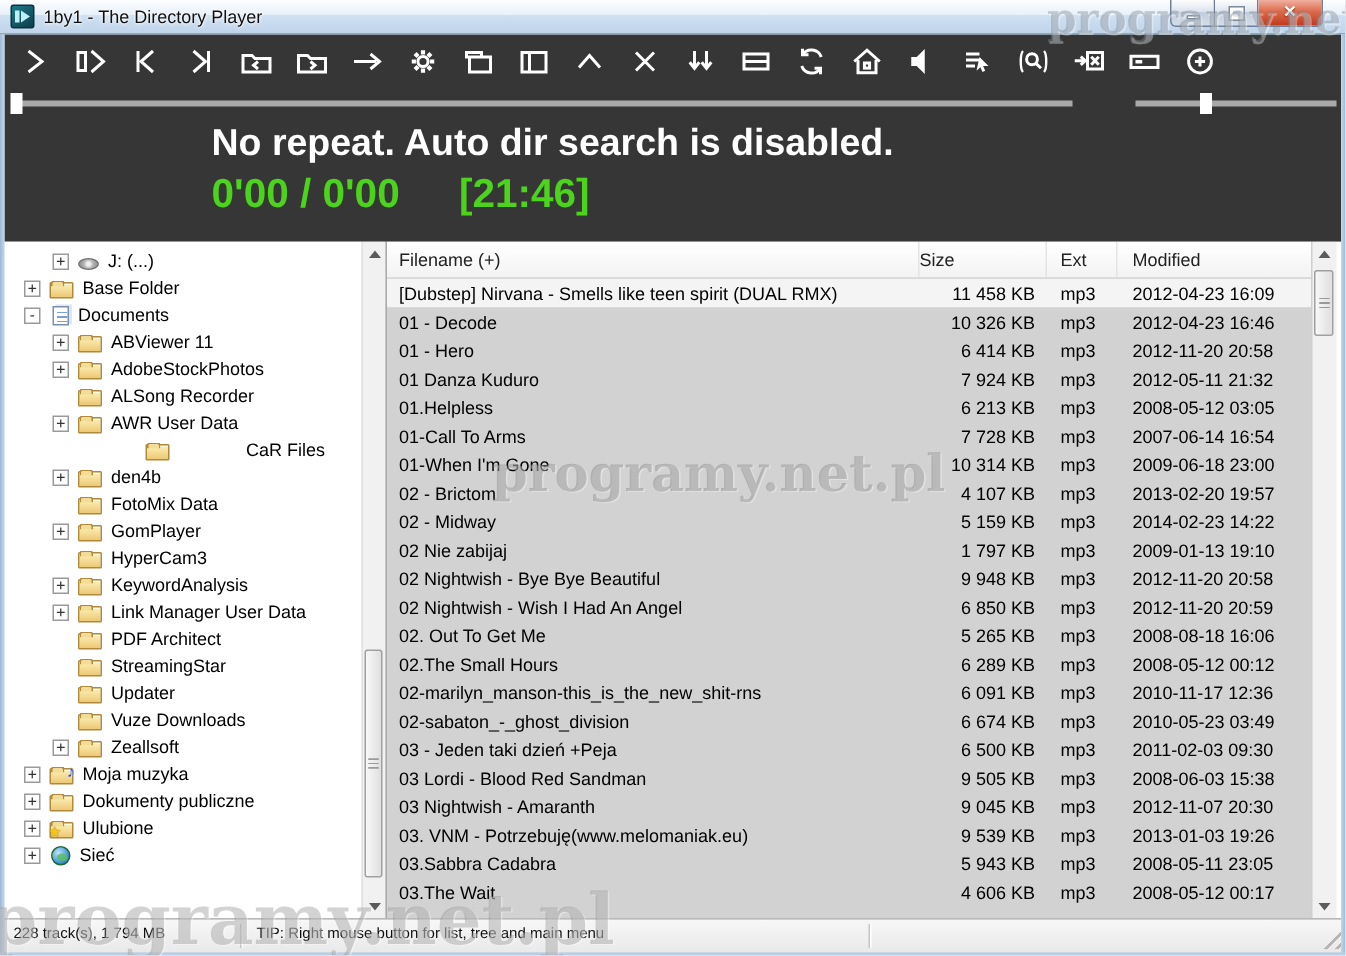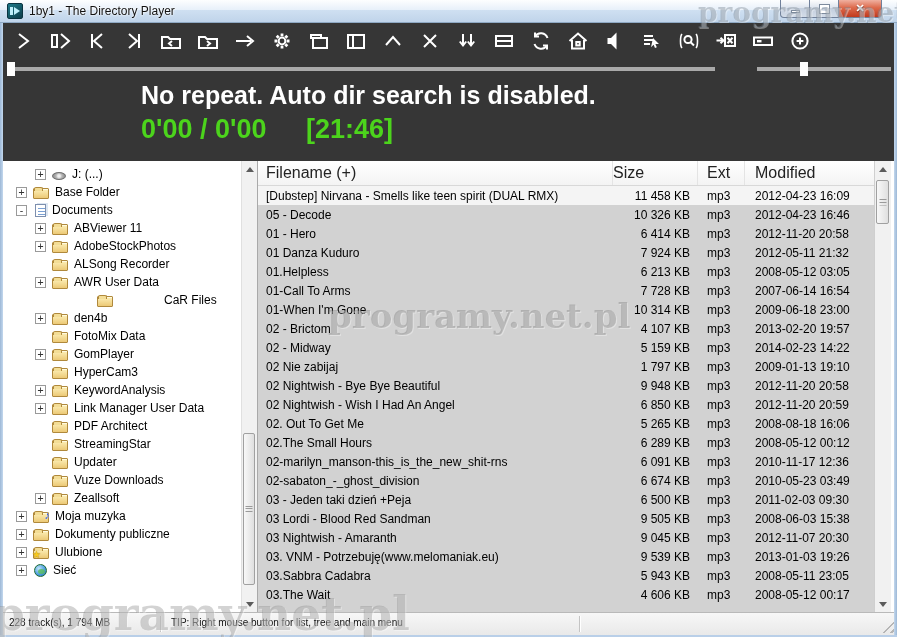--- a/index.html
+++ b/index.html
@@ -85,21 +85,21 @@
   .tri-up{width:0;height:0;border-left:4px solid transparent;border-right:4px solid transparent;border-bottom:5px solid #5b5b5b;}
   .tri-down{width:0;height:0;border-left:4px solid transparent;border-right:4px solid transparent;border-top:5px solid #5b5b5b;}
   .sthumb{position:absolute;left:1px;right:2px;border:1px solid #a0a0a0;border-radius:2px;
     background:linear-gradient(90deg,#f8f8f8,#dfdfdf);}
   .sthumb::after{content:"";position:absolute;left:50%;top:50%;width:7px;height:7px;transform:translate(-50%,-50%);
     background:repeating-linear-gradient(180deg,#9a9a9a 0 1px,transparent 1px 3px);}
   
   .filelist{position:absolute;left:254px;top:0;width:620px;height:100%;background:#d2d2d2;border-left:1px solid #a9a9a9;}
   .list-inner{position:absolute;left:0;top:0;width:617px;height:100%;}
   .list-header{display:flex;height:25px;background:linear-gradient(180deg,#ffffff,#f3f3f3);
-    border-bottom:1px solid #d8d8d8;font-size:16px;color:#222;align-items:center;}
+    border-bottom:1px solid #d8d8d8;font-size:12px;color:#222;align-items:center;}
   .hc{height:100%;display:flex;align-items:center;border-right:1px solid #e4e4e4;cursor:pointer;}
   .hc-name{flex:1;padding-left:8px;}
   .hc-size{width:85px;justify-content:flex-start;padding-right:8px;}
   .hc-ext{width:47px;padding-left:9px;}
   .hc-mod{width:130px;padding-left:10px;border-right:none;}
   .list-row{display:flex;height:19px;font-size:12px;color:#000;align-items:center;background:#d2d2d2;cursor:default;}
   .list-row.current{background:#f4f4f4;}
   .cell{white-space:nowrap;overflow:hidden;}
   .c-name{flex:1;padding-left:8px;}
   .c-size{width:85px;text-align:right;padding-right:8px;}
@@ -474,21 +474,21 @@
             </div>
         </div>
         <div id="list-body">
             <div class="list-row current">
               <span class="cell c-name">[Dubstep] Nirvana - Smells like teen spirit (DUAL RMX)</span>
               <span class="cell c-size">11 458 KB</span>
               <span class="cell c-ext">mp3</span>
               <span class="cell c-mod">2012-04-23 16:09</span>
             </div>
             <div class="list-row">
-              <span class="cell c-name">05 - Decode</span>
+              <span class="cell c-name">01 - Decode</span>
               <span class="cell c-size">10 326 KB</span>
               <span class="cell c-ext">mp3</span>
               <span class="cell c-mod">2012-04-23 16:46</span>
             </div>
             <div class="list-row">
               <span class="cell c-name">01 - Hero</span>
               <span class="cell c-size">6 414 KB</span>
               <span class="cell c-ext">mp3</span>
               <span class="cell c-mod">2012-11-20 20:58</span>
             </div>

